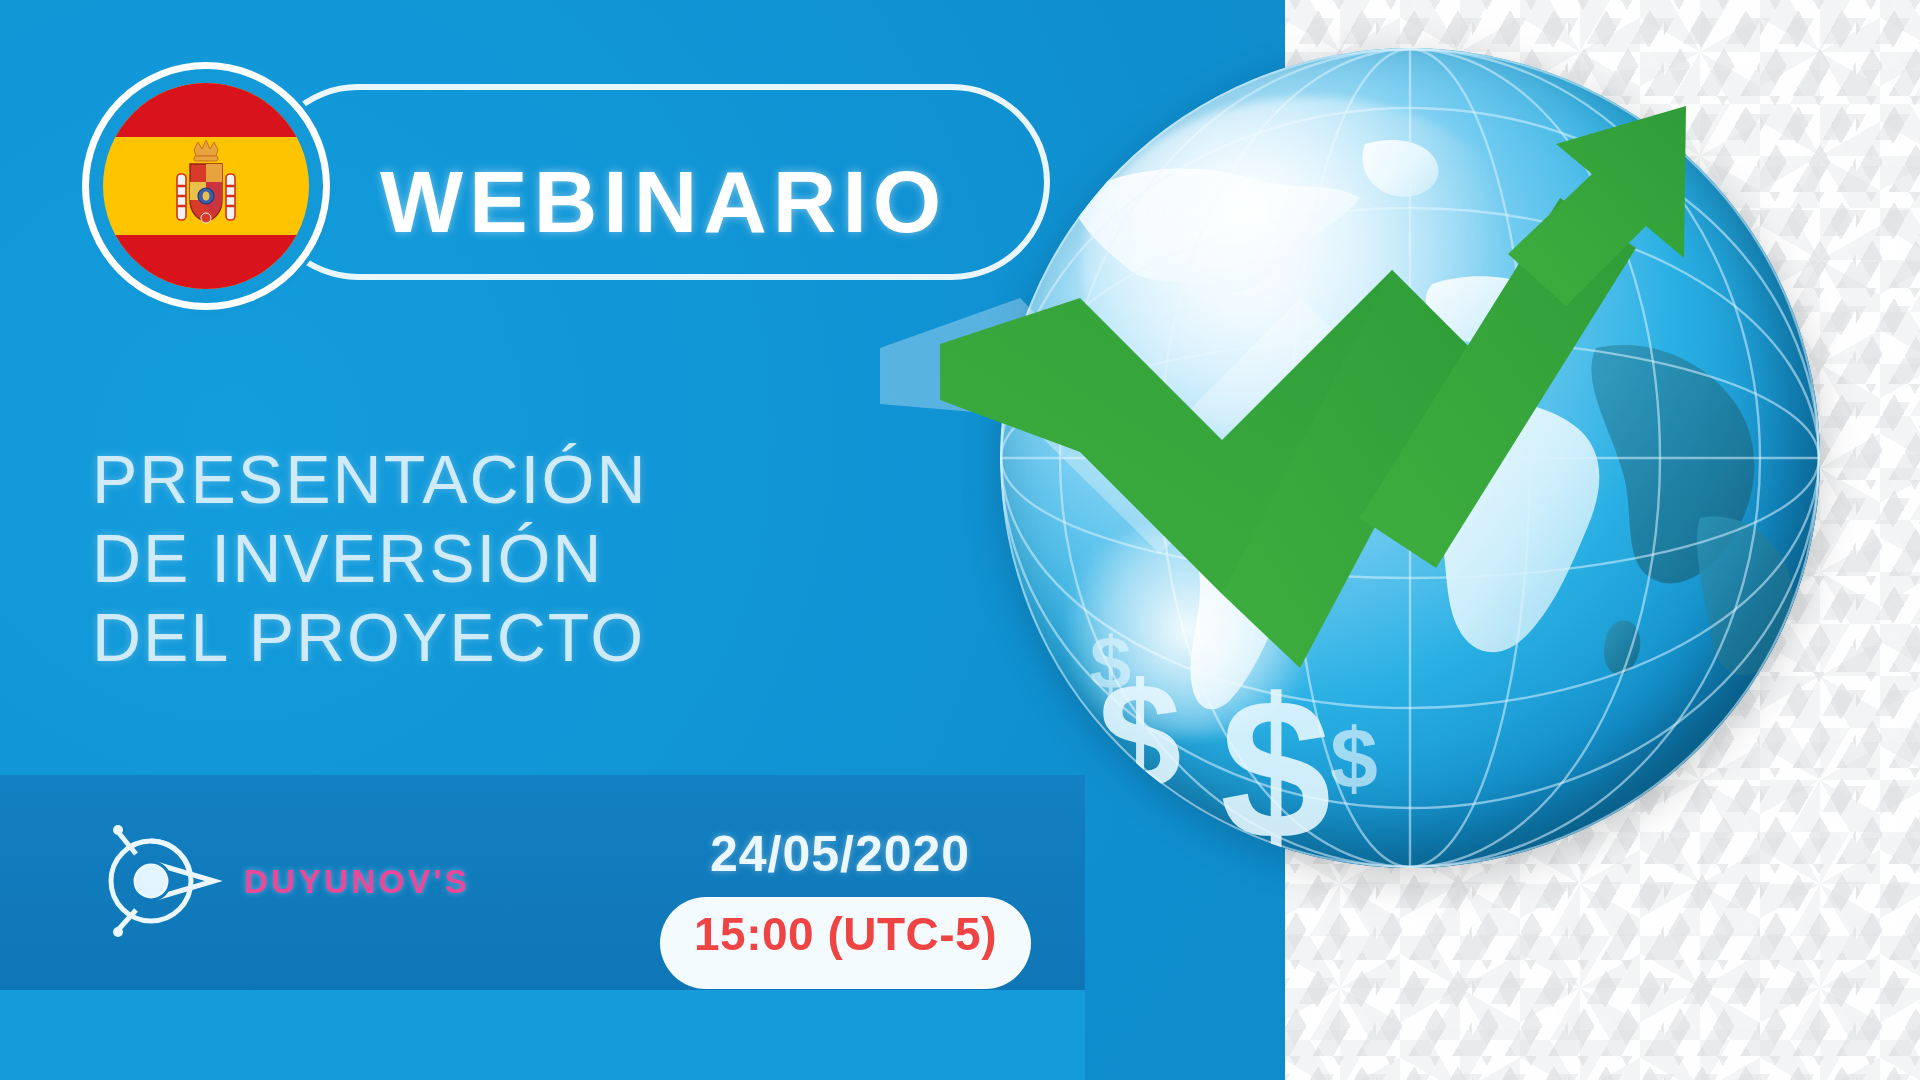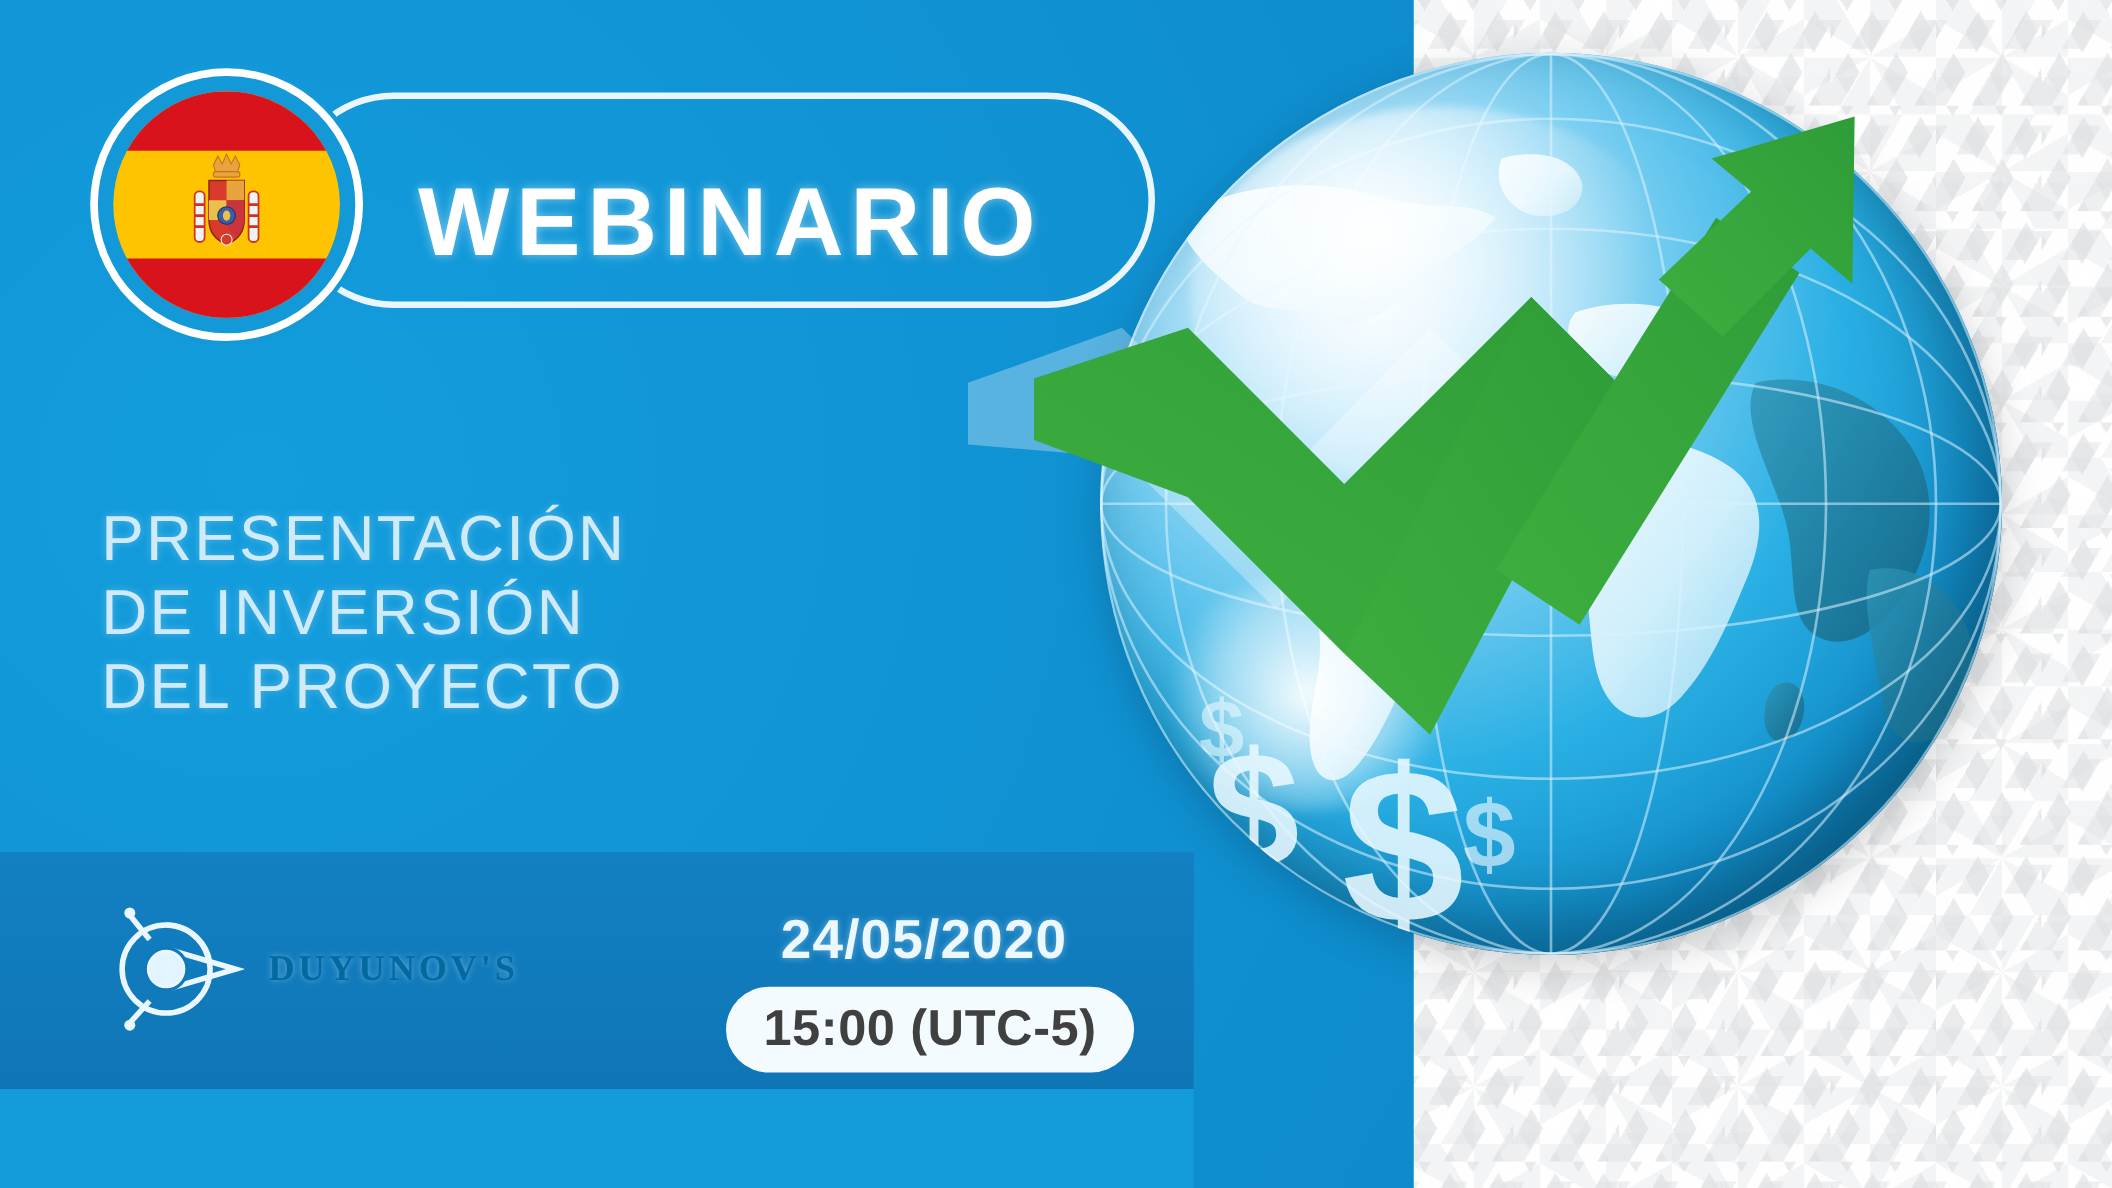--- a/index.html
+++ b/index.html
@@ -143,46 +143,45 @@
     top: 50%;
     transform: translate(-50%,-50%);
     width: 74px;
     height: 104px;
   }
 
   
   .headline {
     position: absolute;
     left: 92px;
-    top: 456px;
+    top: 440px;
     color: #cfeaf8;
-    font-size: 58px;
+    font-size: 68px;
     line-height: 1.16;
     letter-spacing: 2px;
     font-weight: 300;
     text-shadow: 0 0 8px rgba(207,234,248,.35);
   }
   .headline div { white-space: nowrap; }
 
   
   .logo-block {
     position: absolute;
     left: 96px;
     top: 818px;
     display: flex;
     align-items: center;
     gap: 22px;
   }
   .logo-mark { width: 126px; height: 126px; flex: 0 0 auto; }
   .logo-text {
-    color: #0369a1;
+    color: #ec4899;
     font-weight: 700;
     line-height: 1.0;
     text-shadow: 0 0 6px rgba(234,247,255,.4);
-    font-family: Liberation Serif, serif;
   }
   .logo-text .l1 { font-size: 33px; letter-spacing: 3.5px; }
   .logo-text .l2 { font-size: 49px; letter-spacing: 4px; margin-top: 4px; }
 
   .date-block {
     position: absolute;
     left: 660px;
     top: 812px;
     width: 360px;
     text-align: center;
@@ -192,25 +191,25 @@
     font-size: 50px;
     font-weight: 700;
     letter-spacing: 1px;
     text-shadow: 0 0 7px rgba(236,248,255,.4);
     margin-top: 13px;
   }
   .time-pill {
     margin-top: 14px;
     display: inline-block;
     background: #f4fbff;
-    color: #404040;
+    color: #ef4444;
     font-size: 46px;
     font-weight: 700;
     letter-spacing: .5px;
-    padding: 10px 34px 14px 34px;
+    padding: 10px 34px 28px 34px;
     border-radius: 60px;
     white-space: nowrap;
   }
 
   
   .globe-wrap {
     position: absolute;
     left: 1000px;
     top: 48px;
     width: 840px;

